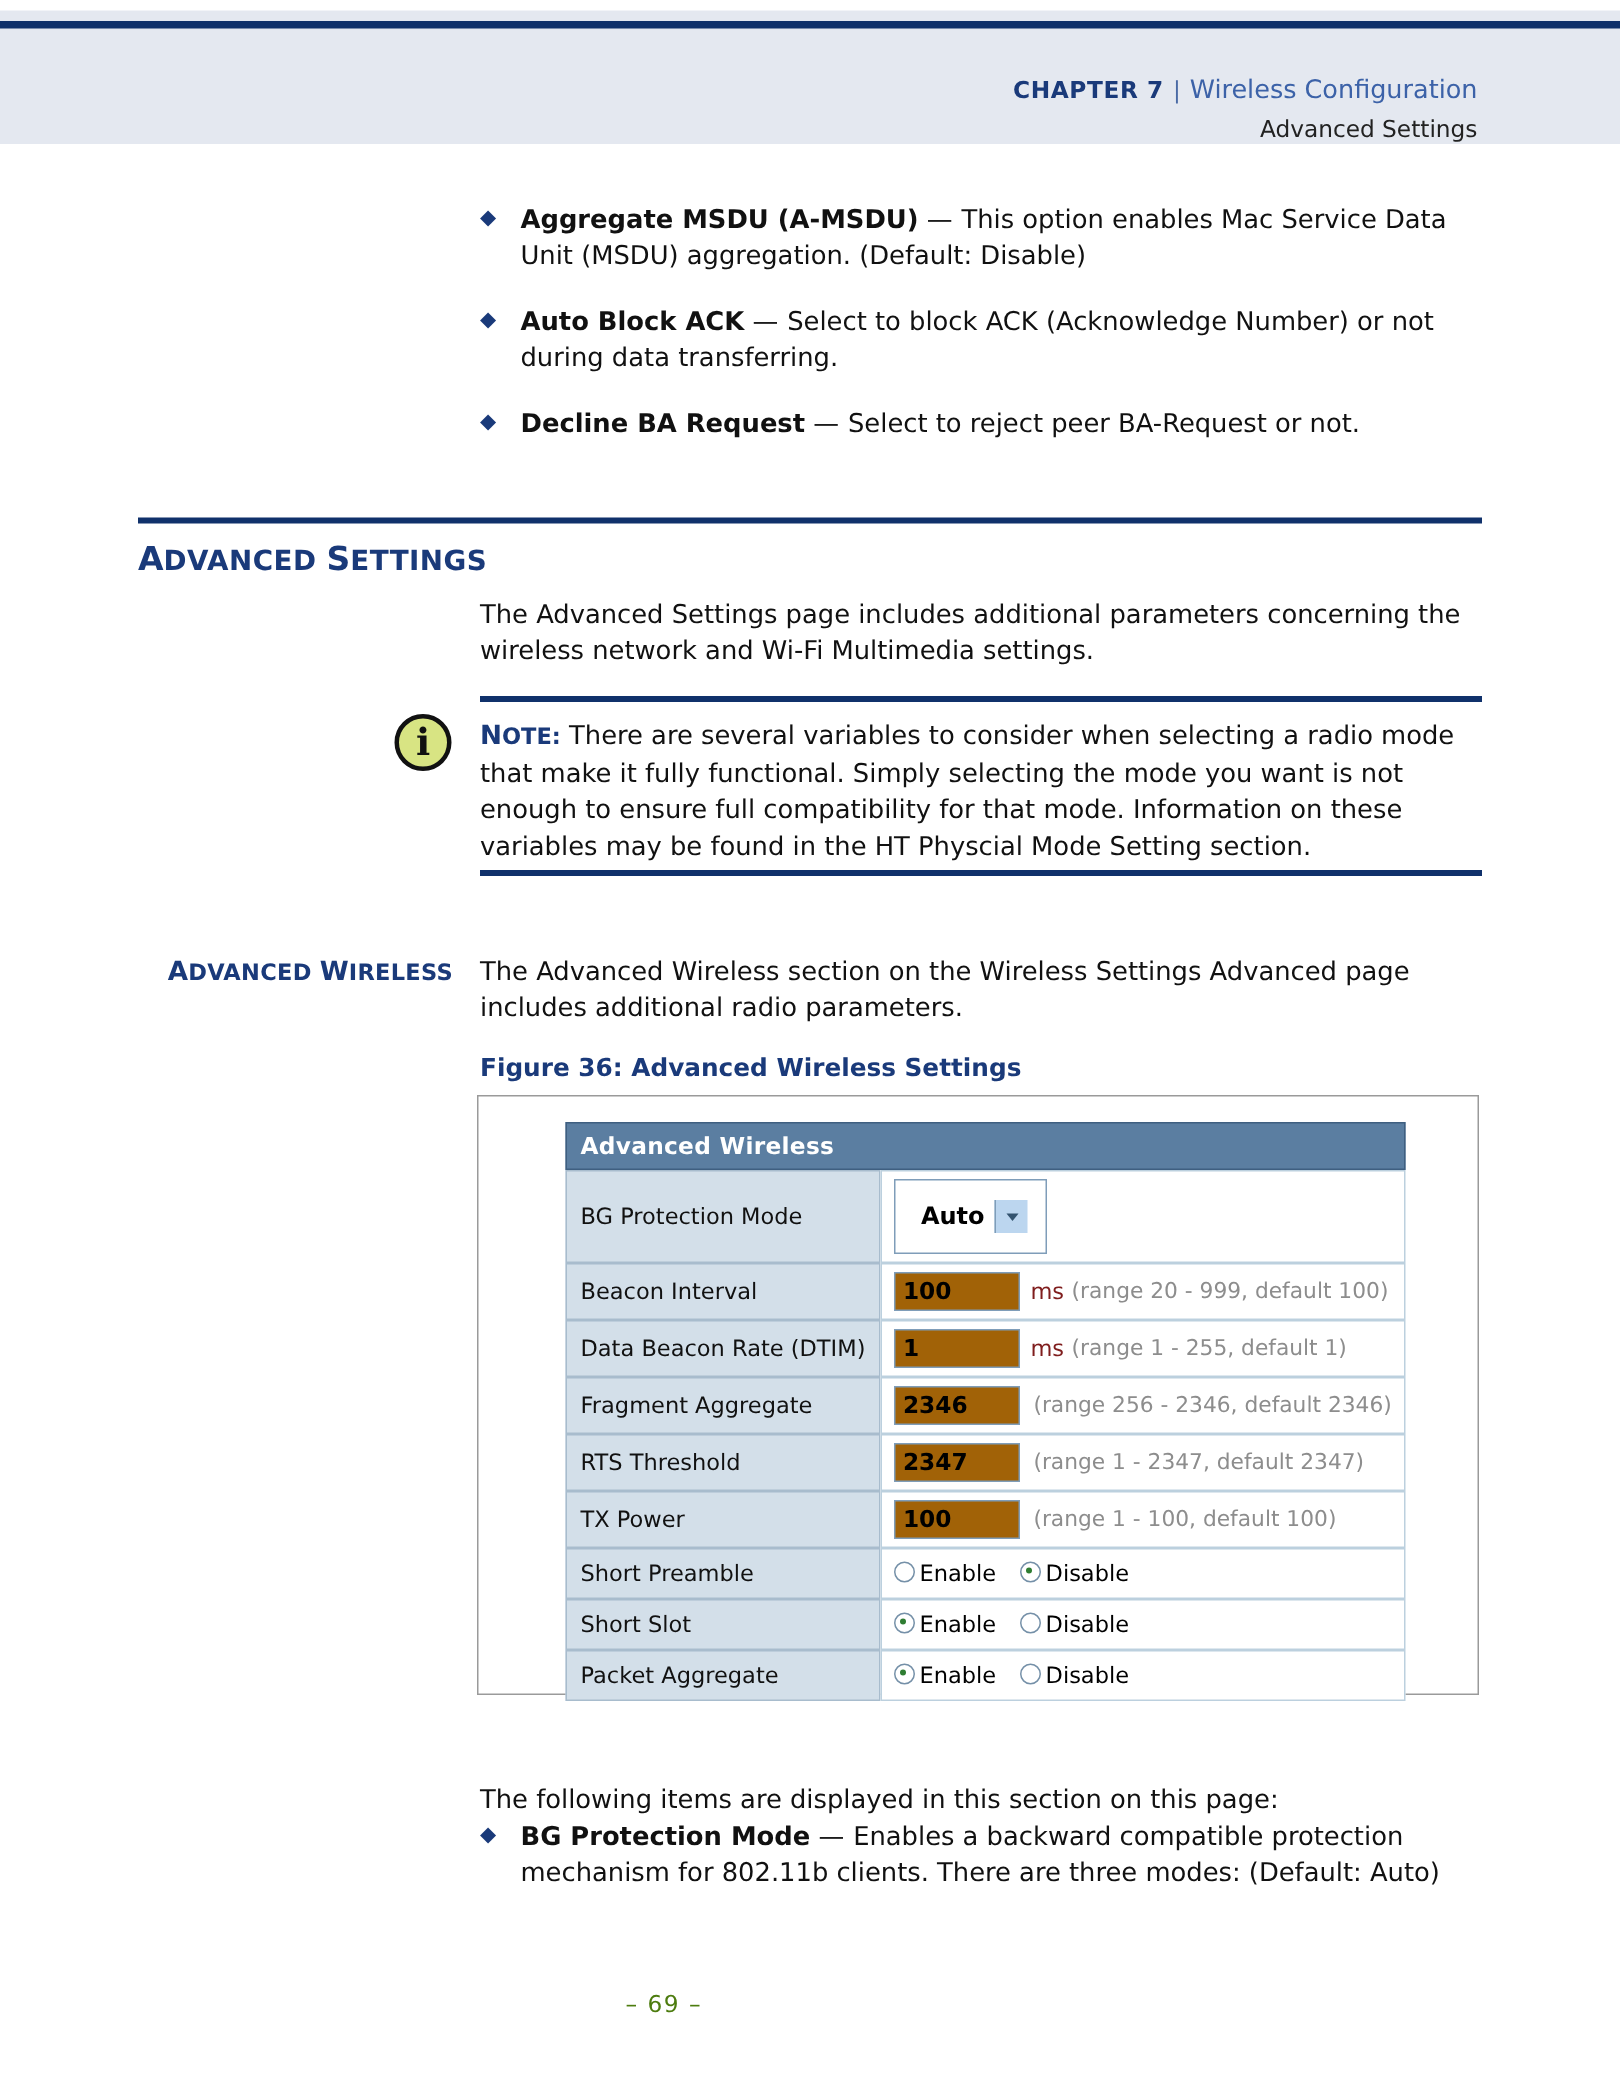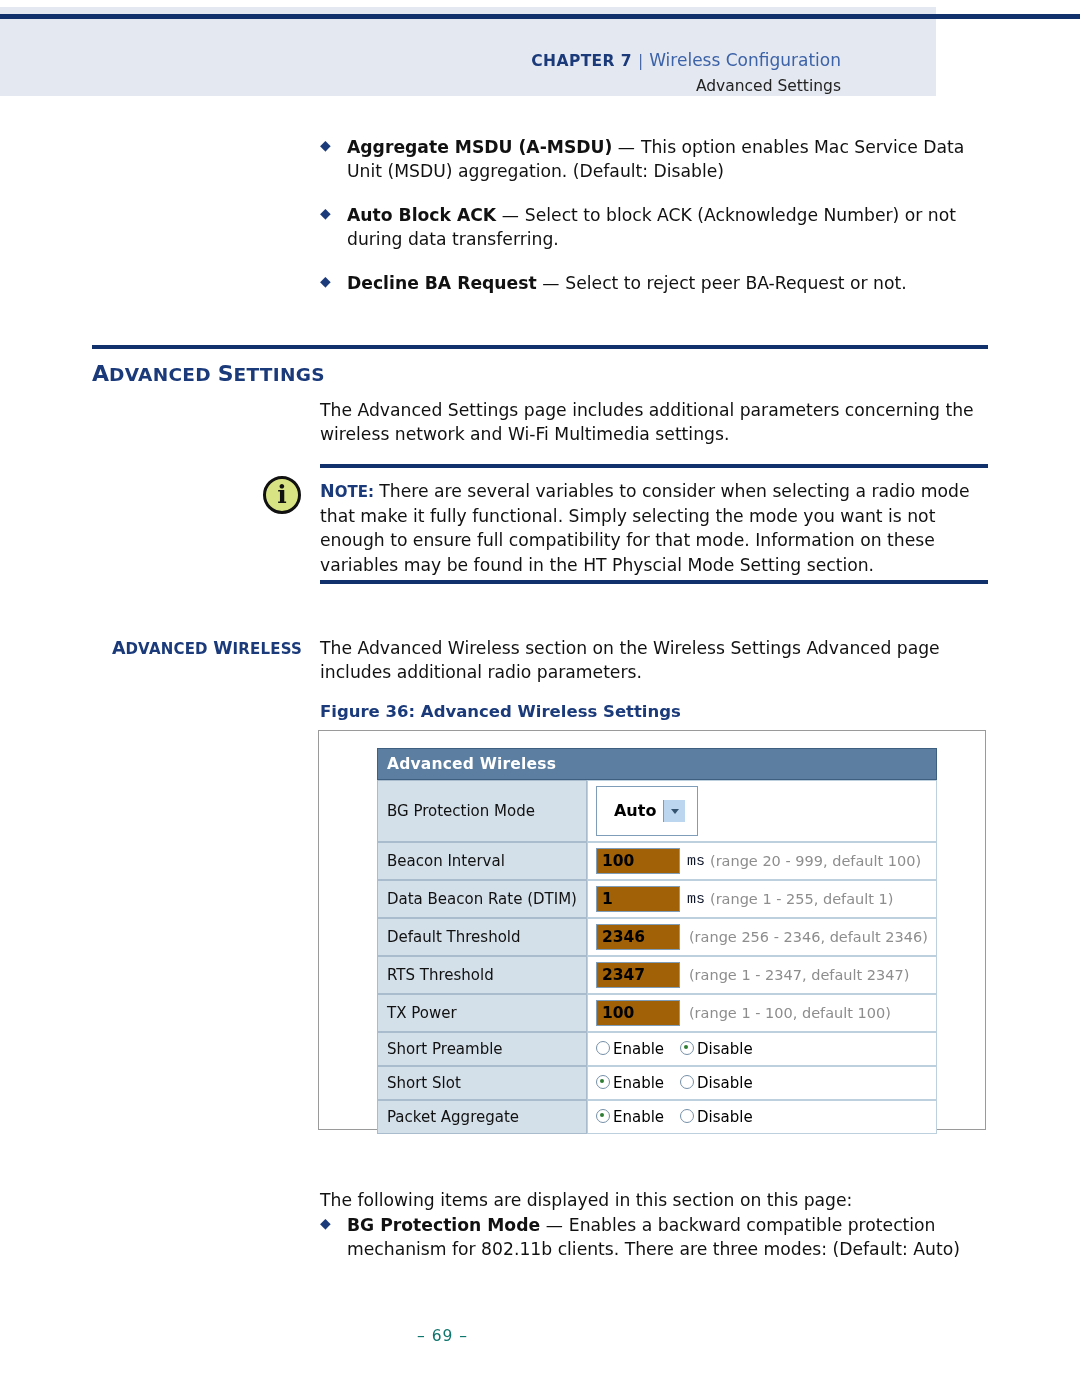--- a/index.html
+++ b/index.html
@@ -13,21 +13,21 @@
     position: relative;
     font-family: "DejaVu Sans", "Liberation Sans", sans-serif;
     color: #000000;
     overflow: hidden;
   }
 
   
   .page-header {
     position: absolute;
     left: 0; top: 0;
-    width: 936px;
+    width: 1080px;
     height: 96px;
     background: #e4e8f0;
     border-top: 7px solid #ffffff;
     box-sizing: border-box;
   }
   .page-header::after {
     content: "";
     position: absolute;
     left: 0; top: 7px;
     width: 1080px;
@@ -214,24 +214,23 @@
     height: 20px;
     line-height: 20px;
     font-size: 15.5px;
     font-weight: bold;
     color: #000000;
     vertical-align: middle;
     box-sizing: content-box;
   }
   .unit {
     font-size: 15px;
-    color: #0f172a;
+    color: #7f1d1d;
     margin-left: 7px;
     vertical-align: middle;
-    font-family: Liberation Mono, monospace;
   }
   .hint {
     font-size: 14.5px;
     color: #8d8d8d;
     margin-left: 5px;
     vertical-align: middle;
     text-align: right;
   }
   .hint.nounit { margin-left: 9px; margin-top: 22px; }
 
@@ -301,21 +300,21 @@
     background: #2f7d32;
   }
 
   
   .page-number {
     position: absolute;
     left: 0;
     top: 1327px;
     width: 885px;
     text-align: center;
-    color: #0f766e;
+    color: #4d7c0f;
     font-size: 15.5px;
     letter-spacing: 1px;
   }
 </style>
 </head>
 <body>
 
 <div class="page-header">
   <div class="header-lines">
     <div class="hdr-line1">
@@ -403,21 +402,21 @@
     </tr>
 
     <tr>
       <td class="ui-row-label">Data Beacon Rate (DTIM)</td>
       <td class="ui-row-value">
         <span class="txt-input">1</span><span class="unit">ms</span><span class="hint">(range 1 - 255, default 1)</span>
       </td>
     </tr>
 
     <tr>
-      <td class="ui-row-label">Default Threshold</td>
+      <td class="ui-row-label">Fragment Aggregate</td>
       <td class="ui-row-value">
         <span class="txt-input">2346</span><span class="hint nounit">(range 256 - 2346, default 2346)</span>
       </td>
     </tr>
 
     <tr>
       <td class="ui-row-label">RTS Threshold</td>
       <td class="ui-row-value">
         <span class="txt-input">2347</span><span class="hint nounit">(range 1 - 2347, default 2347)</span>
       </td>

